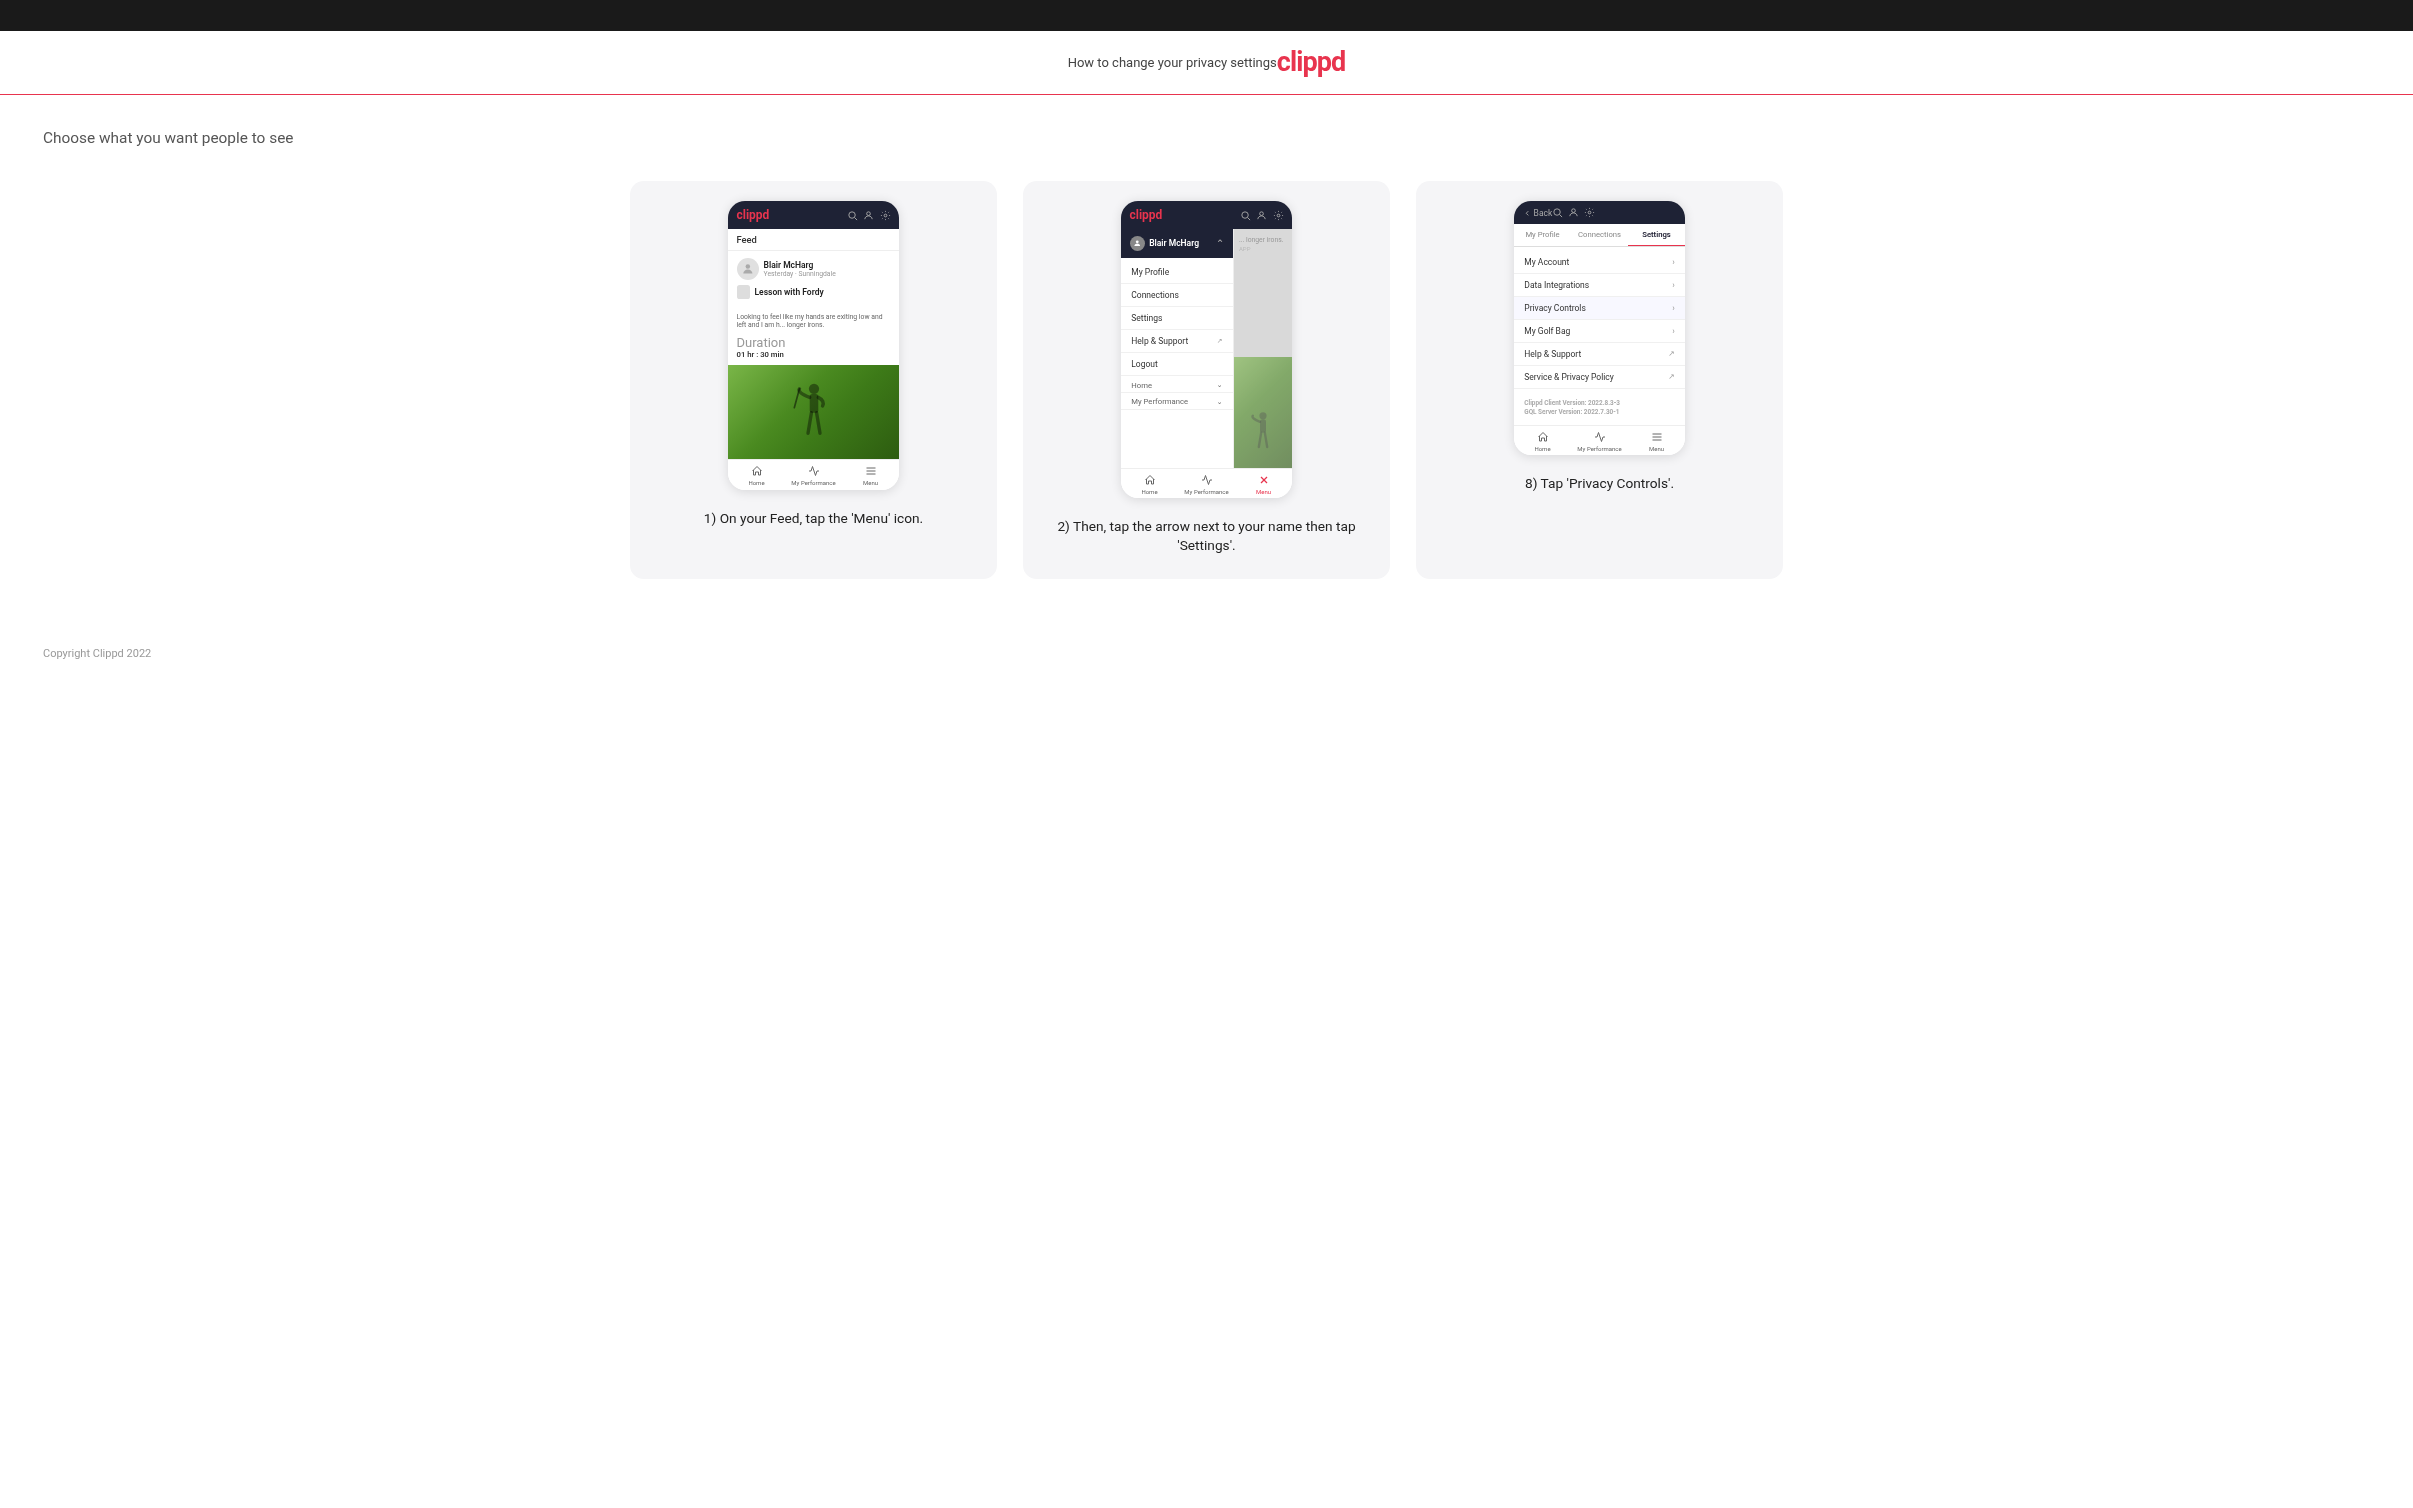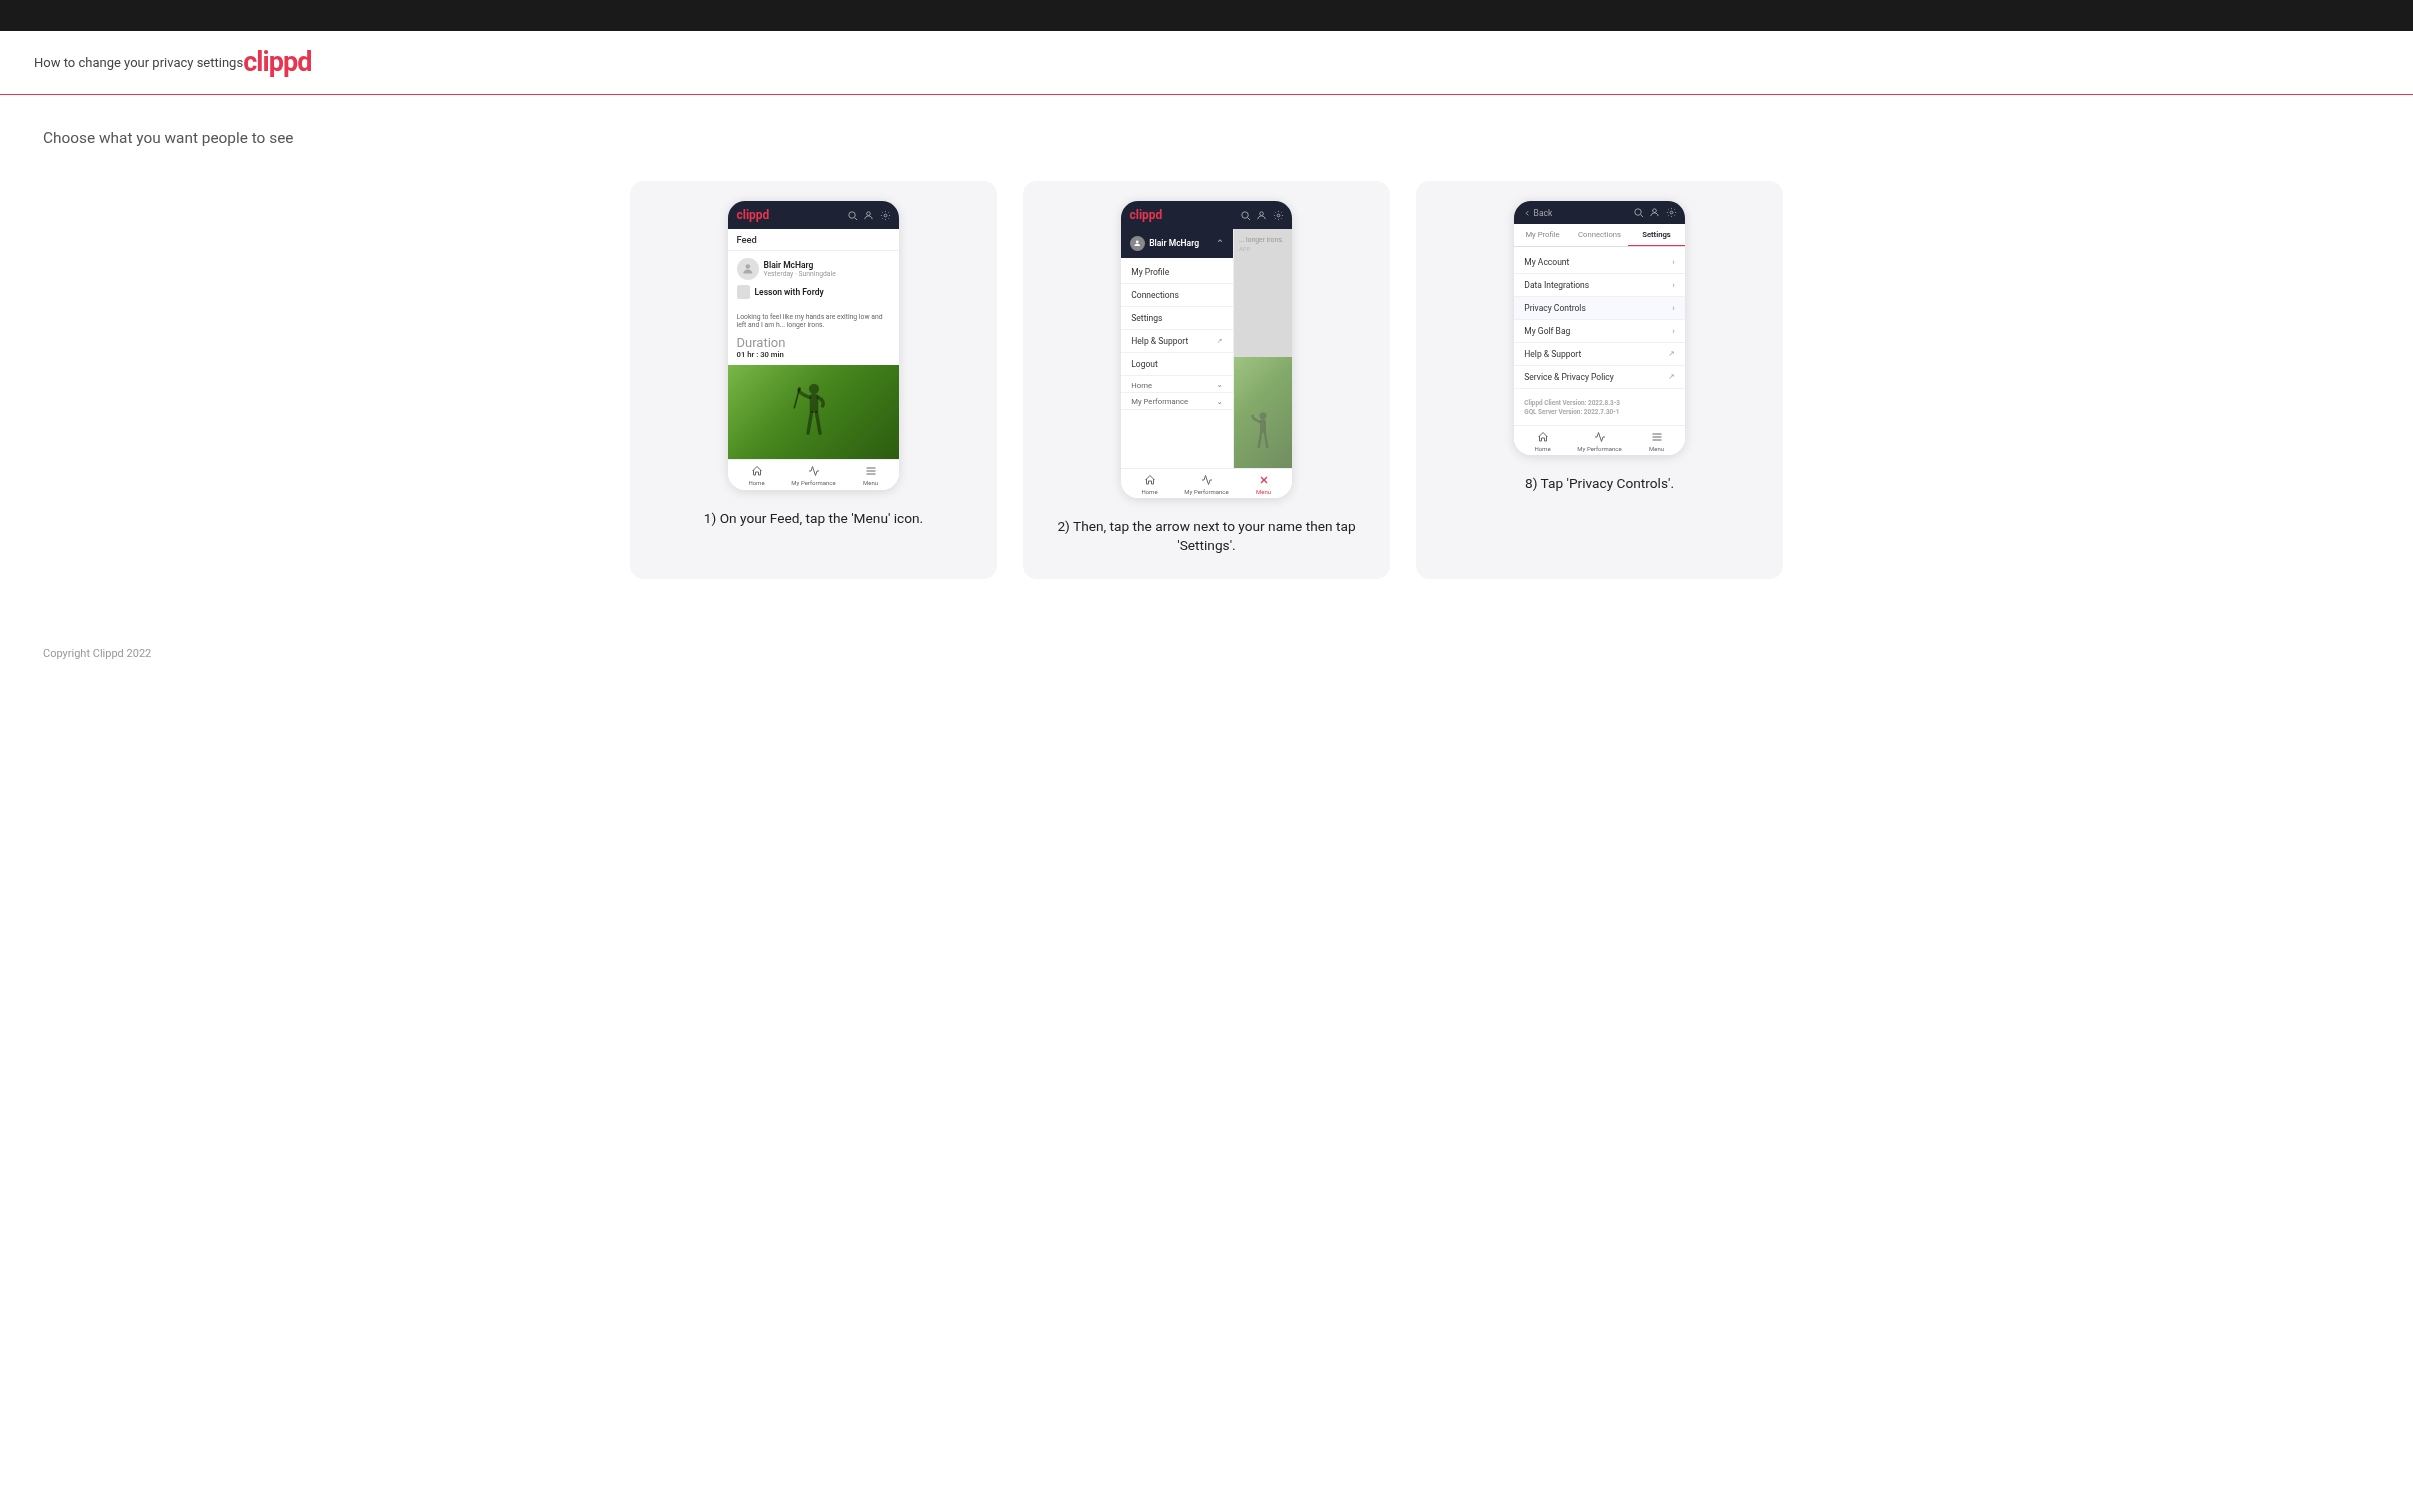--- a/index.html
+++ b/index.html
@@ -13,21 +13,21 @@
     .top-bar {
       background: #1a1a1a;
       height: 31px;
       width: 100%;
     }
 
     
     .header {
       display: flex;
       align-items: center;
-      justify-content: flex-start;
+      justify-content: center;
       padding: 15.4px 34px;
       border-bottom: 1.7px solid #e8344e;
     }
     .header-title {
       font-size: 13px;
       color: #444;
     }
     .logo {
       font-size: 27px;
       font-weight: 700;
@@ -255,21 +255,21 @@
     .menu-section .chevron {
       font-size: 6.8px;
     }
 
     
     .settings-back {
       background: #1e2235;
       padding: 6px 8.5px;
       display: flex;
       align-items: center;
-      justify-content: space-between;
+      justify-content: flex-start;
     }
     .back-btn {
       color: #aaa;
       font-size: 8.5px;
       display: flex;
       align-items: center;
       gap: 2.6px;
     }
     .settings-tabs {
       display: flex;

